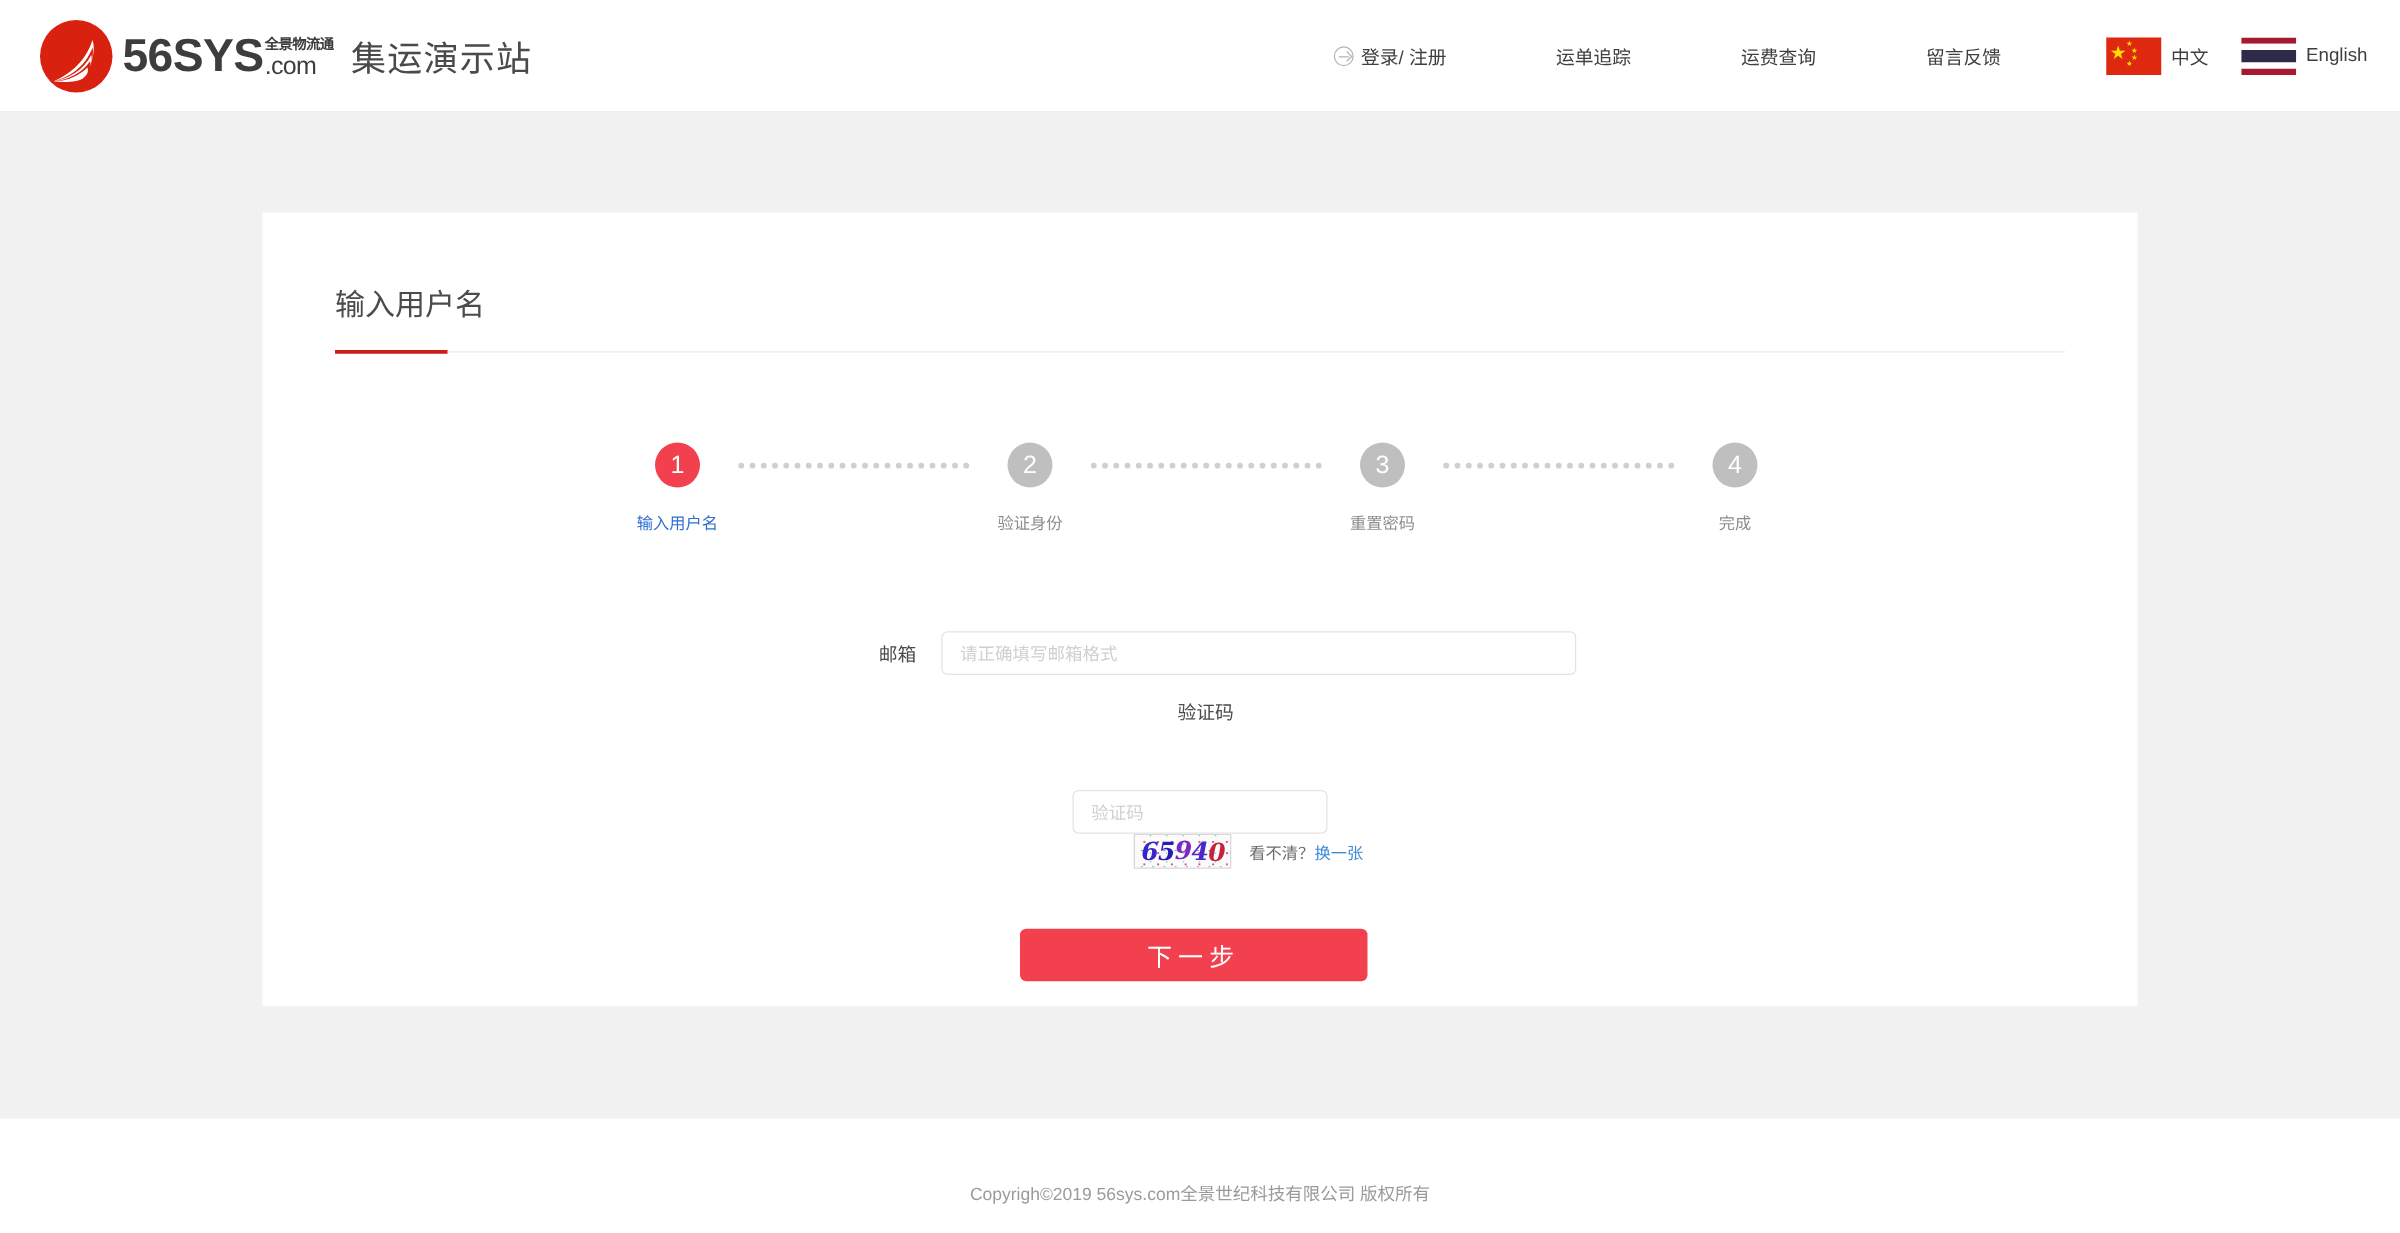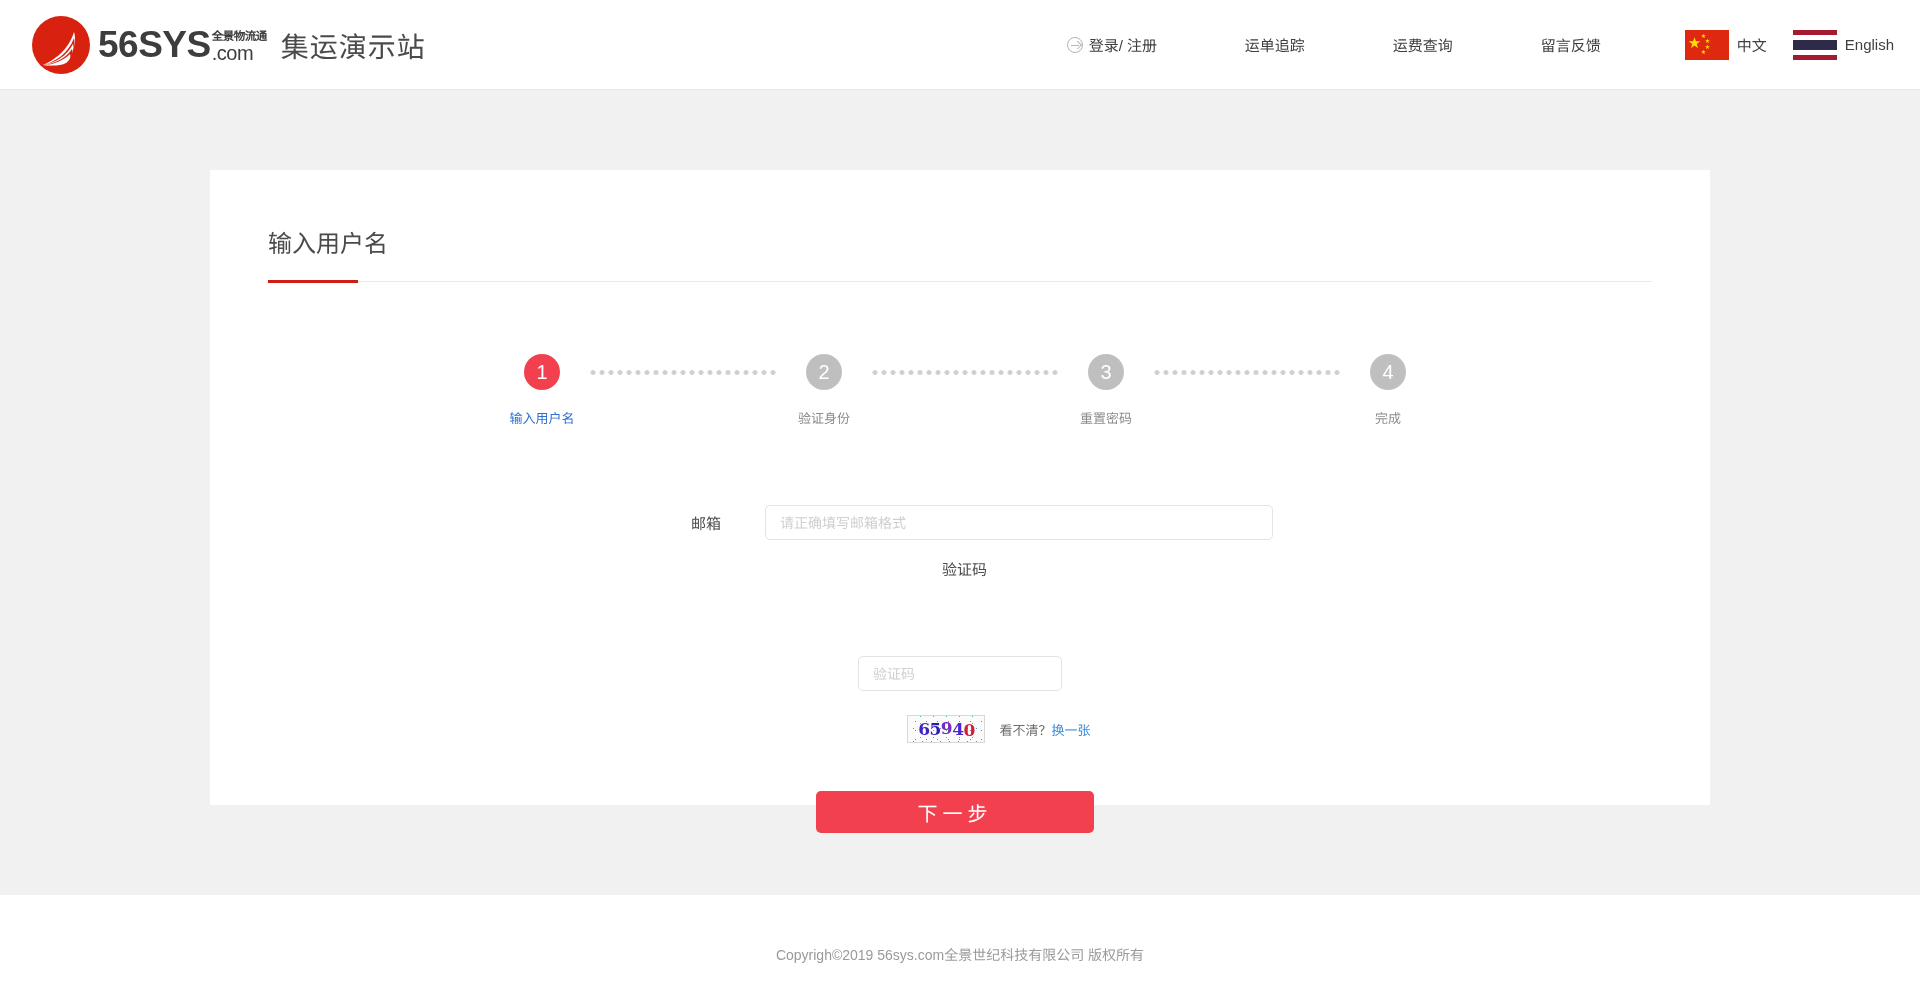--- a/index.html
+++ b/index.html
@@ -199,21 +199,20 @@
     background-size: 9px 9px;
     background-position: center;
     background-repeat: repeat-x;
   }
 
   
   .form-area { margin-top: 78px; }
   .form-row {
     display: flex; align-items: center;
     justify-content: center;
-    gap: 24px;
   }
   .form-row + .form-row { margin-top: 18px; flex-direction: column; }
   .form-label {
     width: 74px; flex: 0 0 74px;
     text-align: right;
     font-size: 15px; color: #4b4b4b;
     margin-right: 20px;
   }
   .text-input {
     height: 35px;
@@ -237,21 +236,22 @@
     width: 78px; height: 28px;
     border: 1px solid #d8d8d8;
     background: #fbfbfb;
     position: relative;
     overflow: hidden;
     cursor: pointer;
     display: flex; align-items: center; justify-content: center;
   }
   .captcha-text {
     font-family: "DejaVu Serif", serif;
-    font-size: 17px; font-weight: bold;
+    font-size: 20px; font-weight: bold;
+    font-style: italic;
     letter-spacing: -0.5px;
     position: relative; z-index: 2;
     line-height: 1;
   }
   .captcha-text span:nth-child(1) { color: #3a23c8; }
   .captcha-text span:nth-child(2) { color: #2a1bb5; }
   .captcha-text span:nth-child(3) { color: #7a2ac0; position: relative; top: -1px; }
   .captcha-text span:nth-child(4) { color: #4a28cc; }
   .captcha-text span:nth-child(5) { color: #c8223a; position: relative; top: 1px; }
   .captcha-noise {

